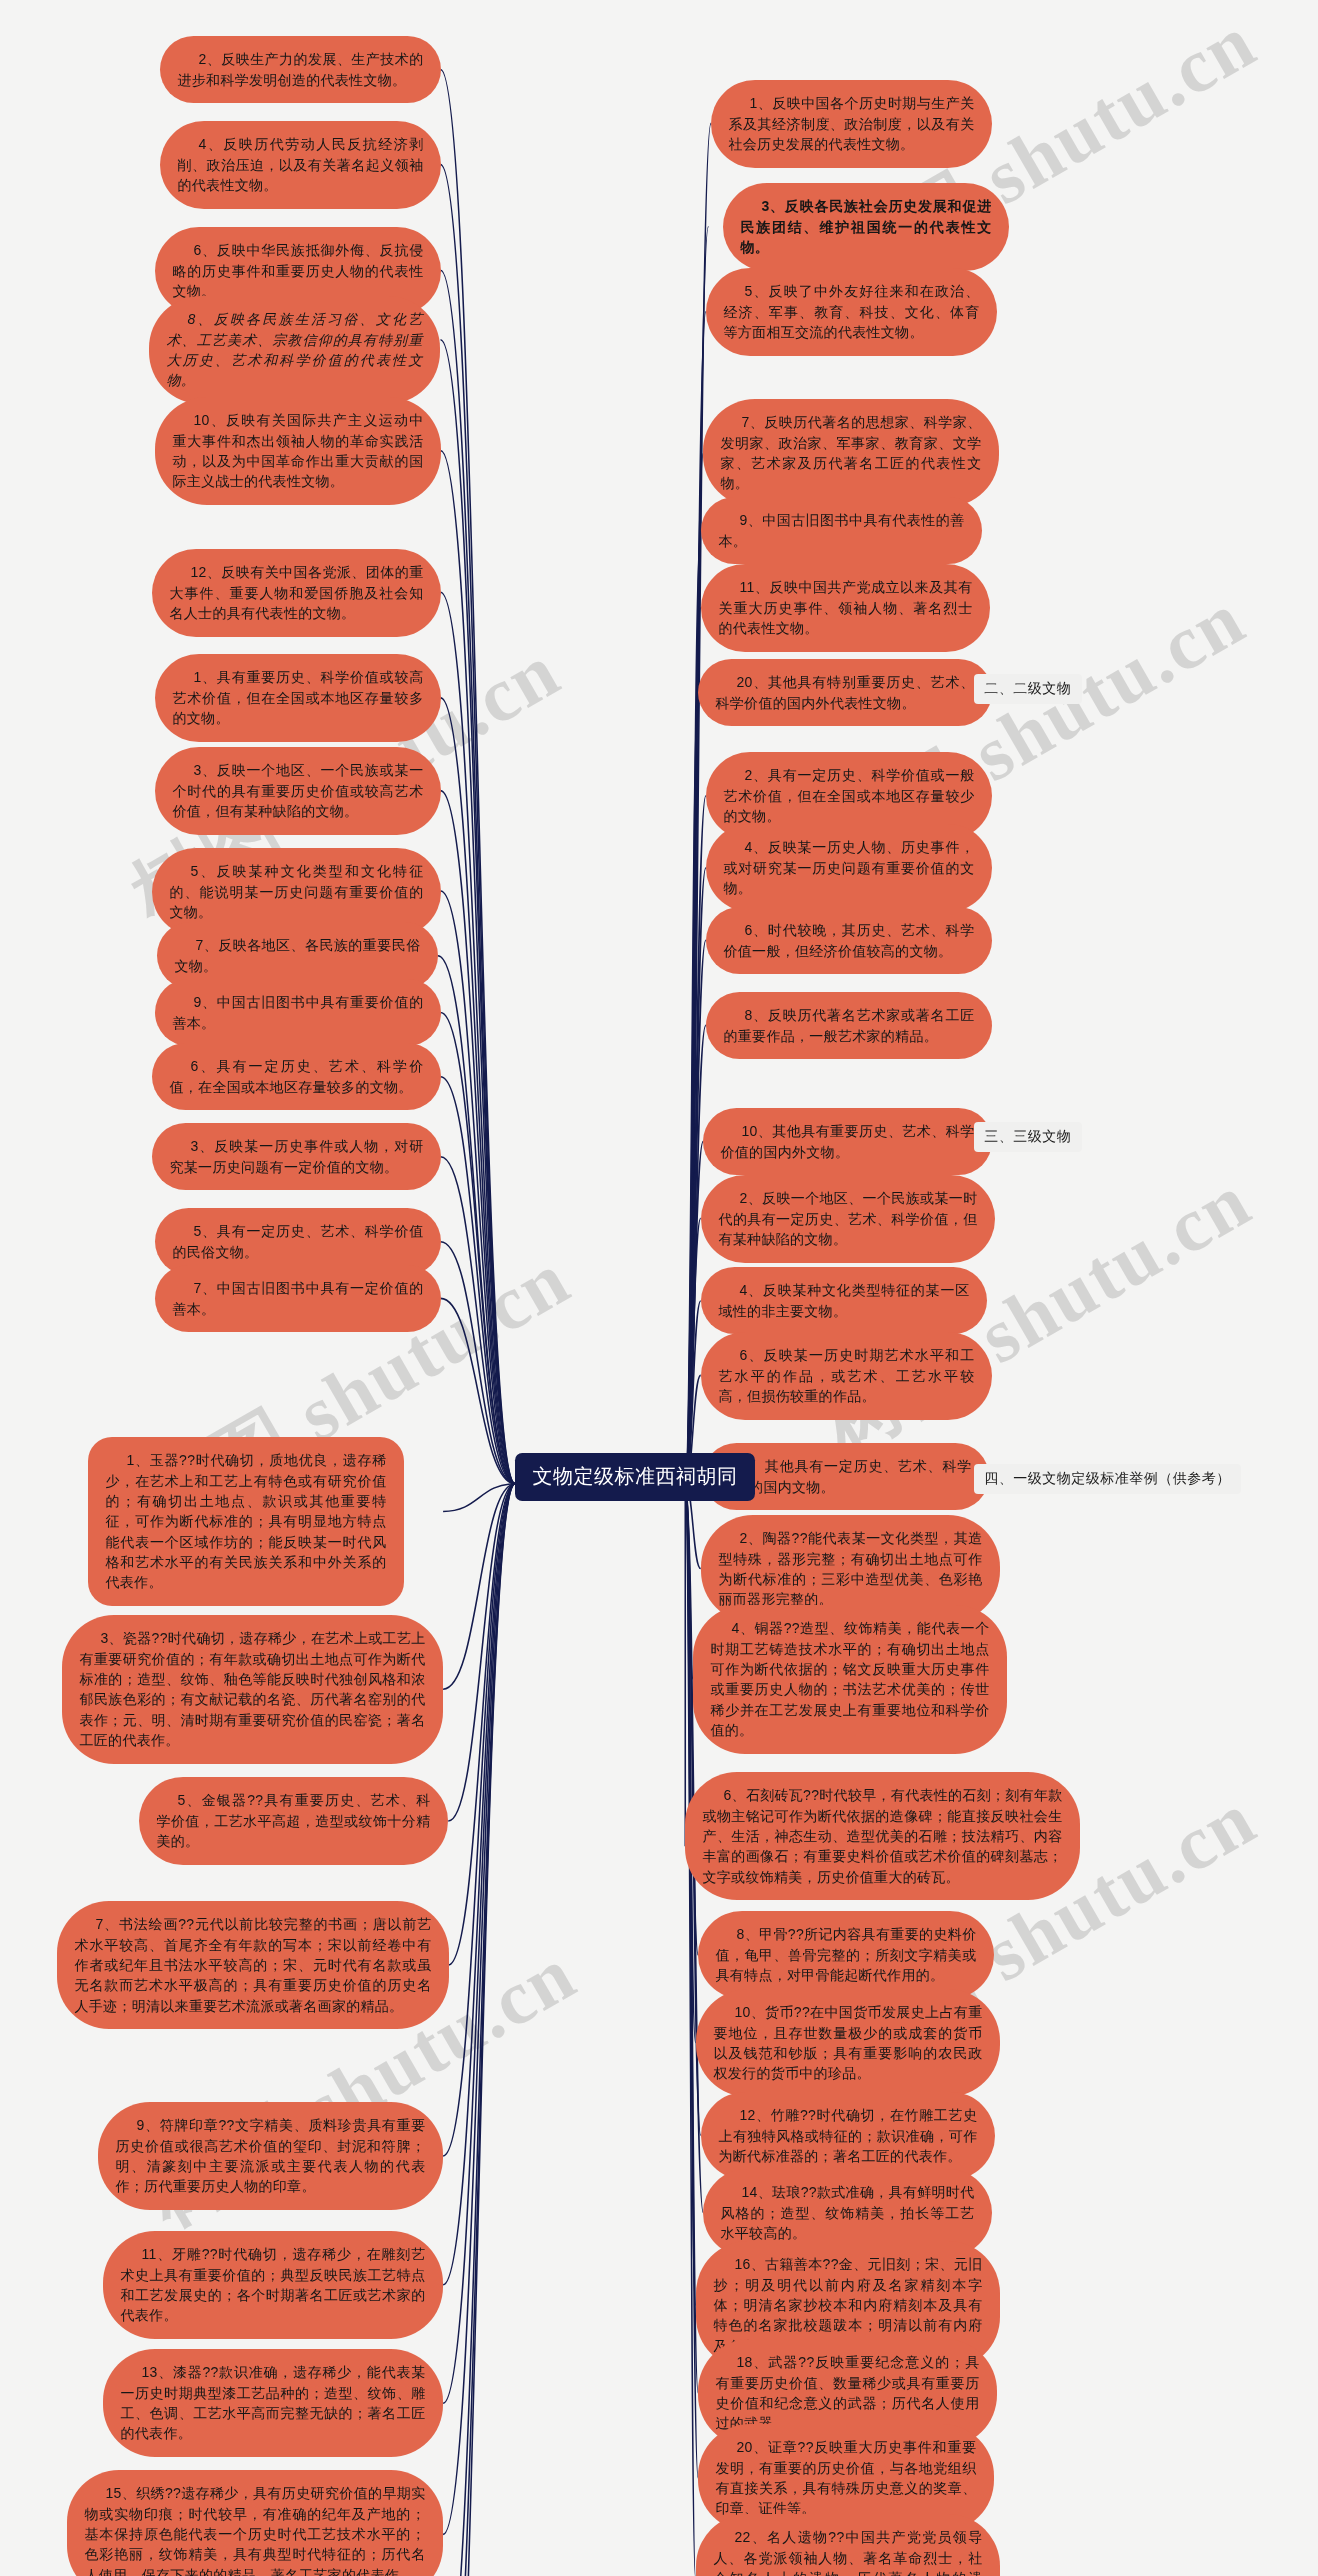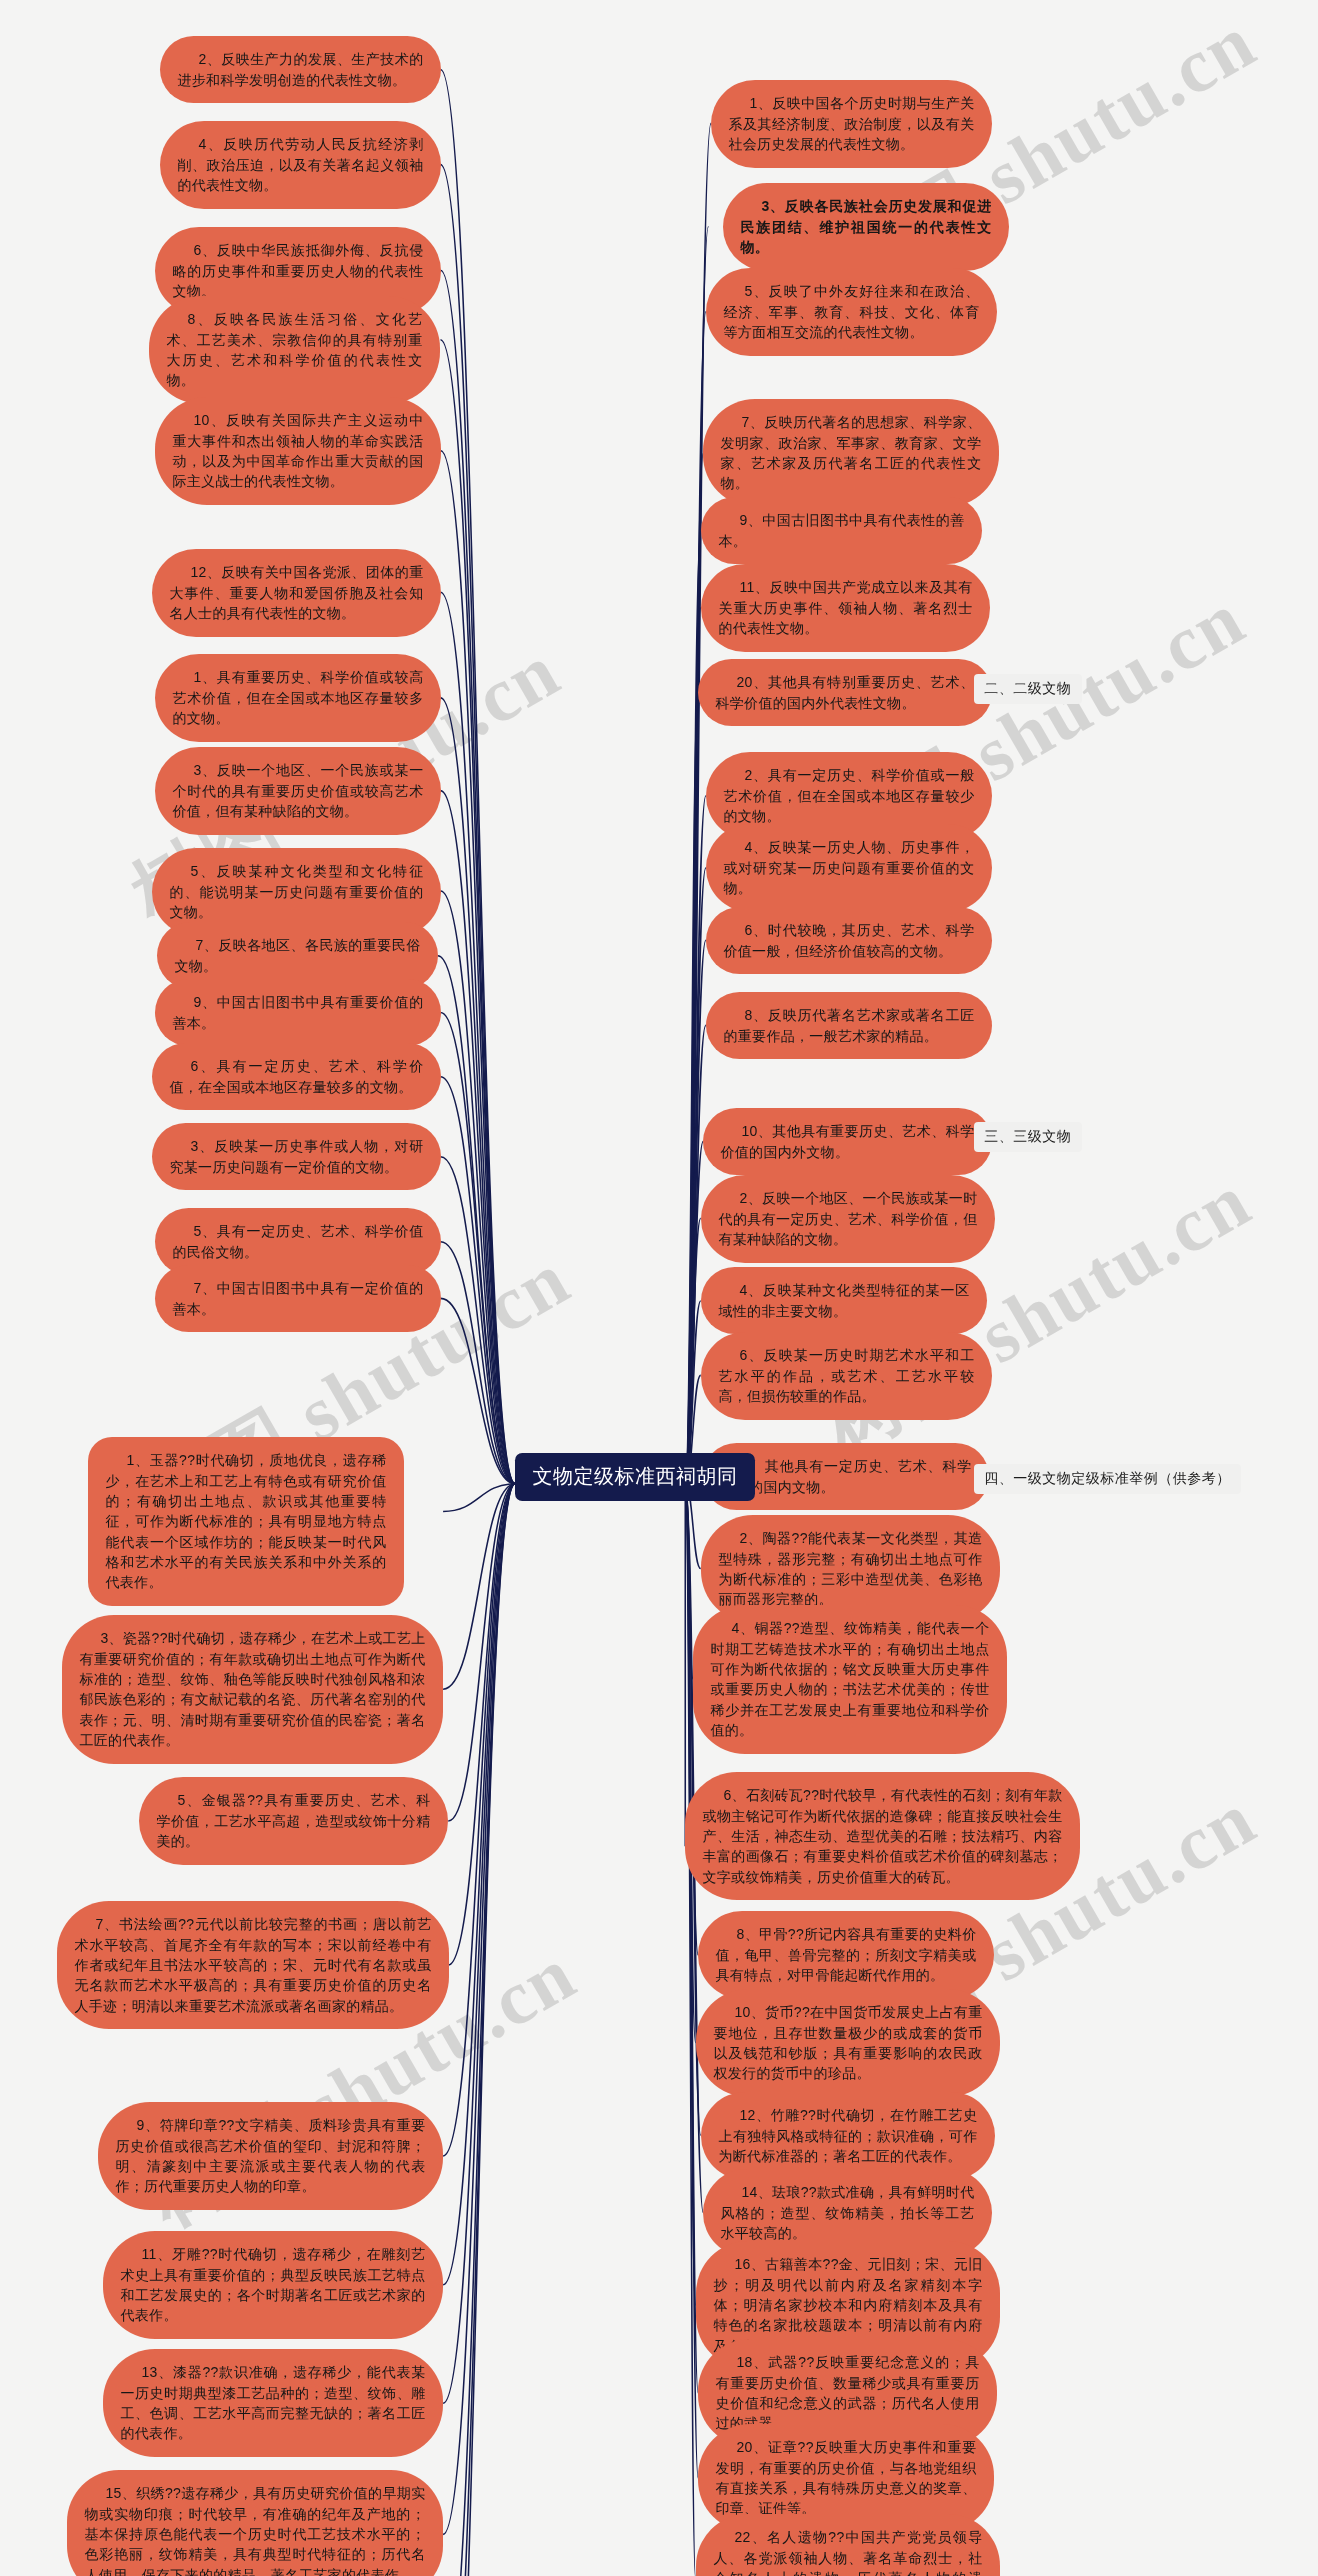--- a/index.html
+++ b/index.html
@@ -152,21 +152,21 @@
   <div id="left-col">
       <div class="node" style="left: 160px; top: 36px; width: 281px;">
         <span>2、反映生产力的发展、生产技术的进步和科学发明创造的代表性文物。</span>
       </div>
       <div class="node" style="left: 160px; top: 121px; width: 281px;">
         <span>4、反映历代劳动人民反抗经济剥削、政治压迫，以及有关著名起义领袖的代表性文物。</span>
       </div>
       <div class="node" style="left: 155px; top: 227px; width: 286px;">
         <span>6、反映中华民族抵御外侮、反抗侵略的历史事件和重要历史人物的代表性文物。</span>
       </div>
-      <div class="node" style="left: 149px; top: 296px; width: 291px;">
+      <div class="node" style="left: 149px; top: 296px; width: 291px; font-style: italic;">
         <span>8、反映各民族生活习俗、文化艺术、工艺美术、宗教信仰的具有特别重大历史、艺术和科学价值的代表性文物。</span>
       </div>
       <div class="node" style="left: 155px; top: 397px; width: 286px;">
         <span>10、反映有关国际共产主义运动中重大事件和杰出领袖人物的革命实践活动，以及为中国革命作出重大贡献的国际主义战士的代表性文物。</span>
       </div>
       <div class="node" style="left: 152px; top: 549px; width: 289px;">
         <span>12、反映有关中国各党派、团体的重大事件、重要人物和爱国侨胞及社会知名人士的具有代表性的文物。</span>
       </div>
       <div class="node" style="left: 155px; top: 654px; width: 286px;">
         <span>1、具有重要历史、科学价值或较高艺术价值，但在全国或本地区存量较多的文物。</span>

